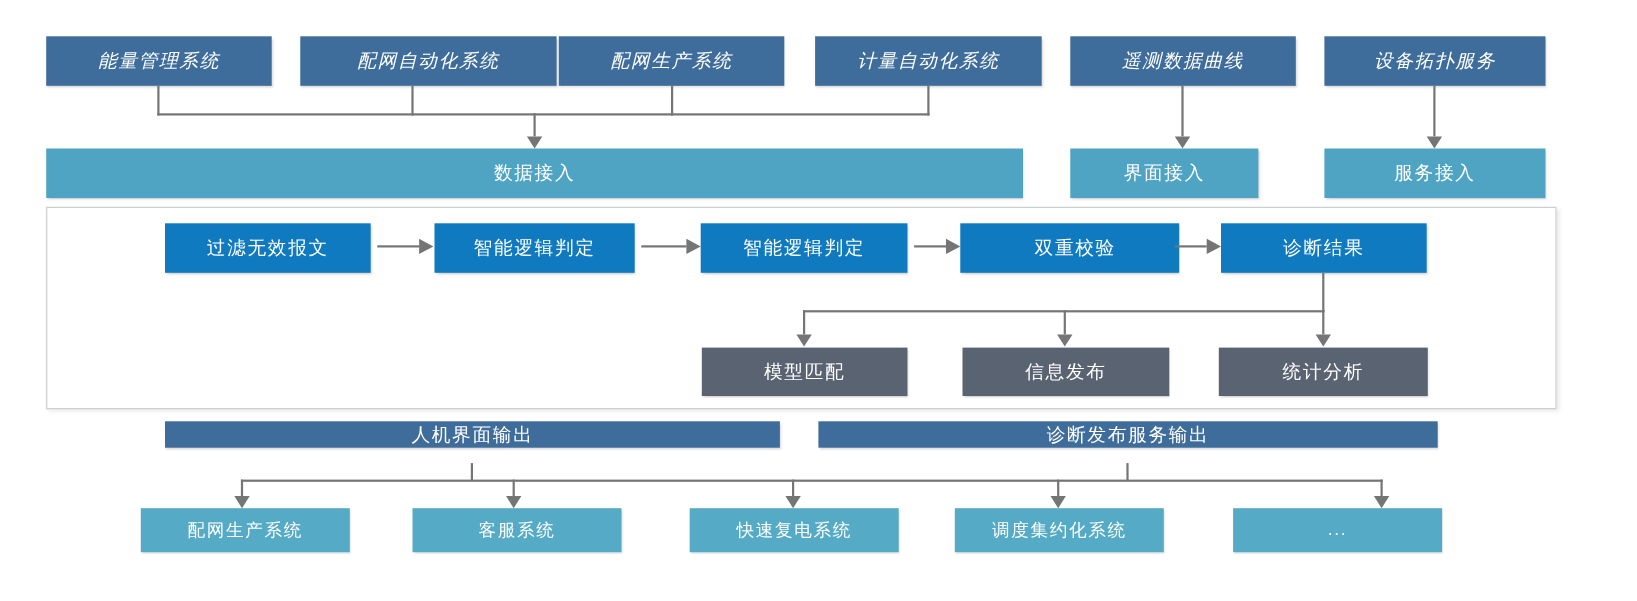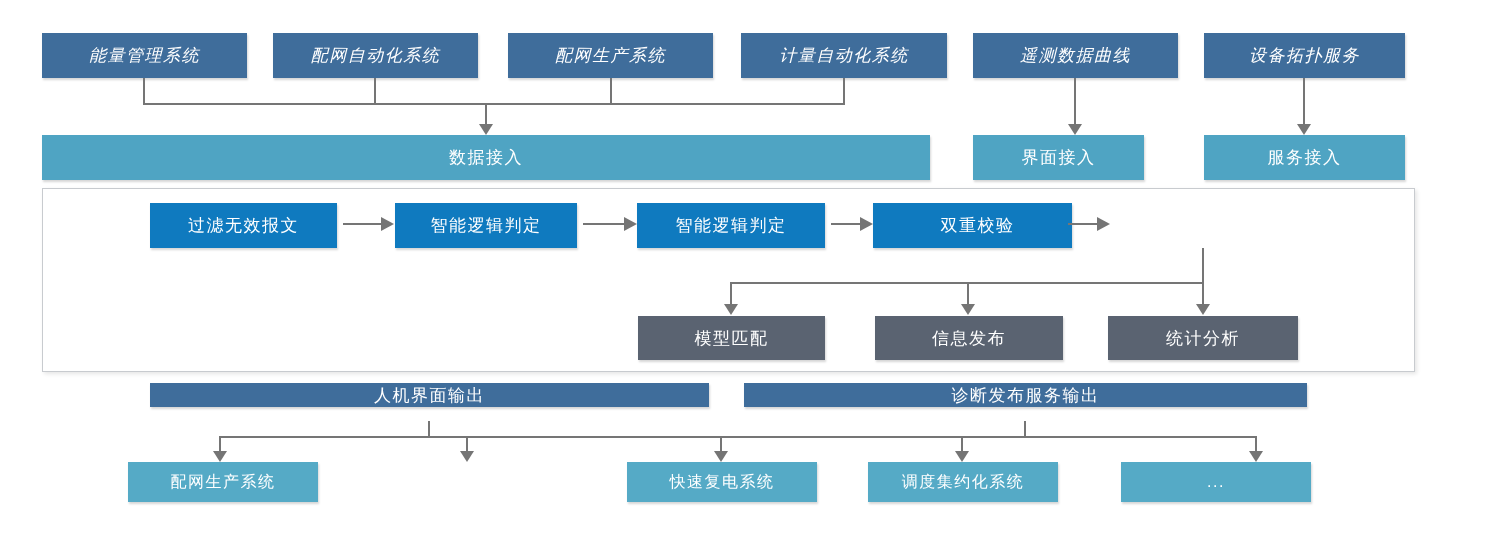--- a/index.html
+++ b/index.html
@@ -30,21 +30,21 @@
   .tri-right{position:absolute;width:0;height:0;
     border-top:7px solid transparent;border-bottom:7px solid transparent;
     border-left:13px solid var(--line);}
 </style>
 </head>
 <body>
 
 <div class="canvas">
 
   <div class="node dark" style="left:42px;top:33px;width:205px;">能量管理系统</div>
-  <div class="node dark" style="left:273px;top:33px;width:205px;">配网自动化系统</div>
+  <div class="node dark" style="left:273px;top:33px;width:233px;">配网自动化系统</div>
   <div class="node dark" style="left:508px;top:33px;width:205px;">配网生产系统</div>
   <div class="node dark" style="left:741px;top:33px;width:206px;">计量自动化系统</div>
   <div class="node dark" style="left:973px;top:33px;width:205px;">遥测数据曲线</div>
   <div class="node dark" style="left:1204px;top:33px;width:201px;">设备拓扑服务</div>
 
   <div class="vline" style="left:143px;top:78px;height:27px;"></div>
   <div class="vline" style="left:374px;top:78px;height:27px;"></div>
   <div class="vline" style="left:610px;top:78px;height:27px;"></div>
   <div class="vline" style="left:843px;top:78px;height:27px;"></div>
   <div class="hline" style="left:143px;top:103px;width:702px;"></div>
@@ -59,20 +59,21 @@
   <div class="node teal" style="left:42px;top:135px;width:888px;">数据接入</div>
   <div class="node teal" style="left:973px;top:135px;width:171px;">界面接入</div>
   <div class="node teal" style="left:1204px;top:135px;width:201px;">服务接入</div>
 
   <div class="container-frame"></div>
 
   <div class="node blue" style="left:150px;top:203px;width:187px;">过滤无效报文</div>
   <div class="node blue" style="left:395px;top:203px;width:182px;">智能逻辑判定</div>
   <div class="node blue" style="left:637px;top:203px;width:188px;">智能逻辑判定</div>
   <div class="node blue" style="left:873px;top:203px;width:189px;padding-left:10px;">双重校验</div>
+  <div class="node blue" style="left:1110px;top:203px;width:187px;">诊断结果</div>
 
   <div class="hline" style="left:343px;top:223px;width:38px;"></div>
   <div class="tri-right" style="left:381px;top:217px;"></div>
   <div class="hline" style="left:583px;top:223px;width:41px;"></div>
   <div class="tri-right" style="left:624px;top:217px;"></div>
   <div class="hline" style="left:831px;top:223px;width:29px;"></div>
   <div class="tri-right" style="left:860px;top:217px;"></div>
   <div class="hline" style="left:1068px;top:223px;width:29px;"></div>
   <div class="tri-right" style="left:1097px;top:217px;"></div>
 
@@ -100,17 +101,18 @@
   <div class="vline" style="left:466px;top:436px;height:15px;"></div>
   <div class="tri-down" style="left:460px;top:451px;"></div>
   <div class="vline" style="left:720px;top:436px;height:15px;"></div>
   <div class="tri-down" style="left:714px;top:451px;"></div>
   <div class="vline" style="left:961px;top:436px;height:15px;"></div>
   <div class="tri-down" style="left:955px;top:451px;"></div>
   <div class="vline" style="left:1255px;top:436px;height:15px;"></div>
   <div class="tri-down" style="left:1249px;top:451px;"></div>
 
   <div class="node lteal" style="left:128px;top:462px;width:190px;">配网生产系统</div>
+  <div class="node lteal" style="left:375px;top:462px;width:190px;">客服系统</div>
   <div class="node lteal" style="left:627px;top:462px;width:190px;">快速复电系统</div>
   <div class="node lteal" style="left:868px;top:462px;width:190px;">调度集约化系统</div>
   <div class="node lteal" style="left:1121px;top:462px;width:190px;">...</div>
 
 </div>
 
 </body></html>

